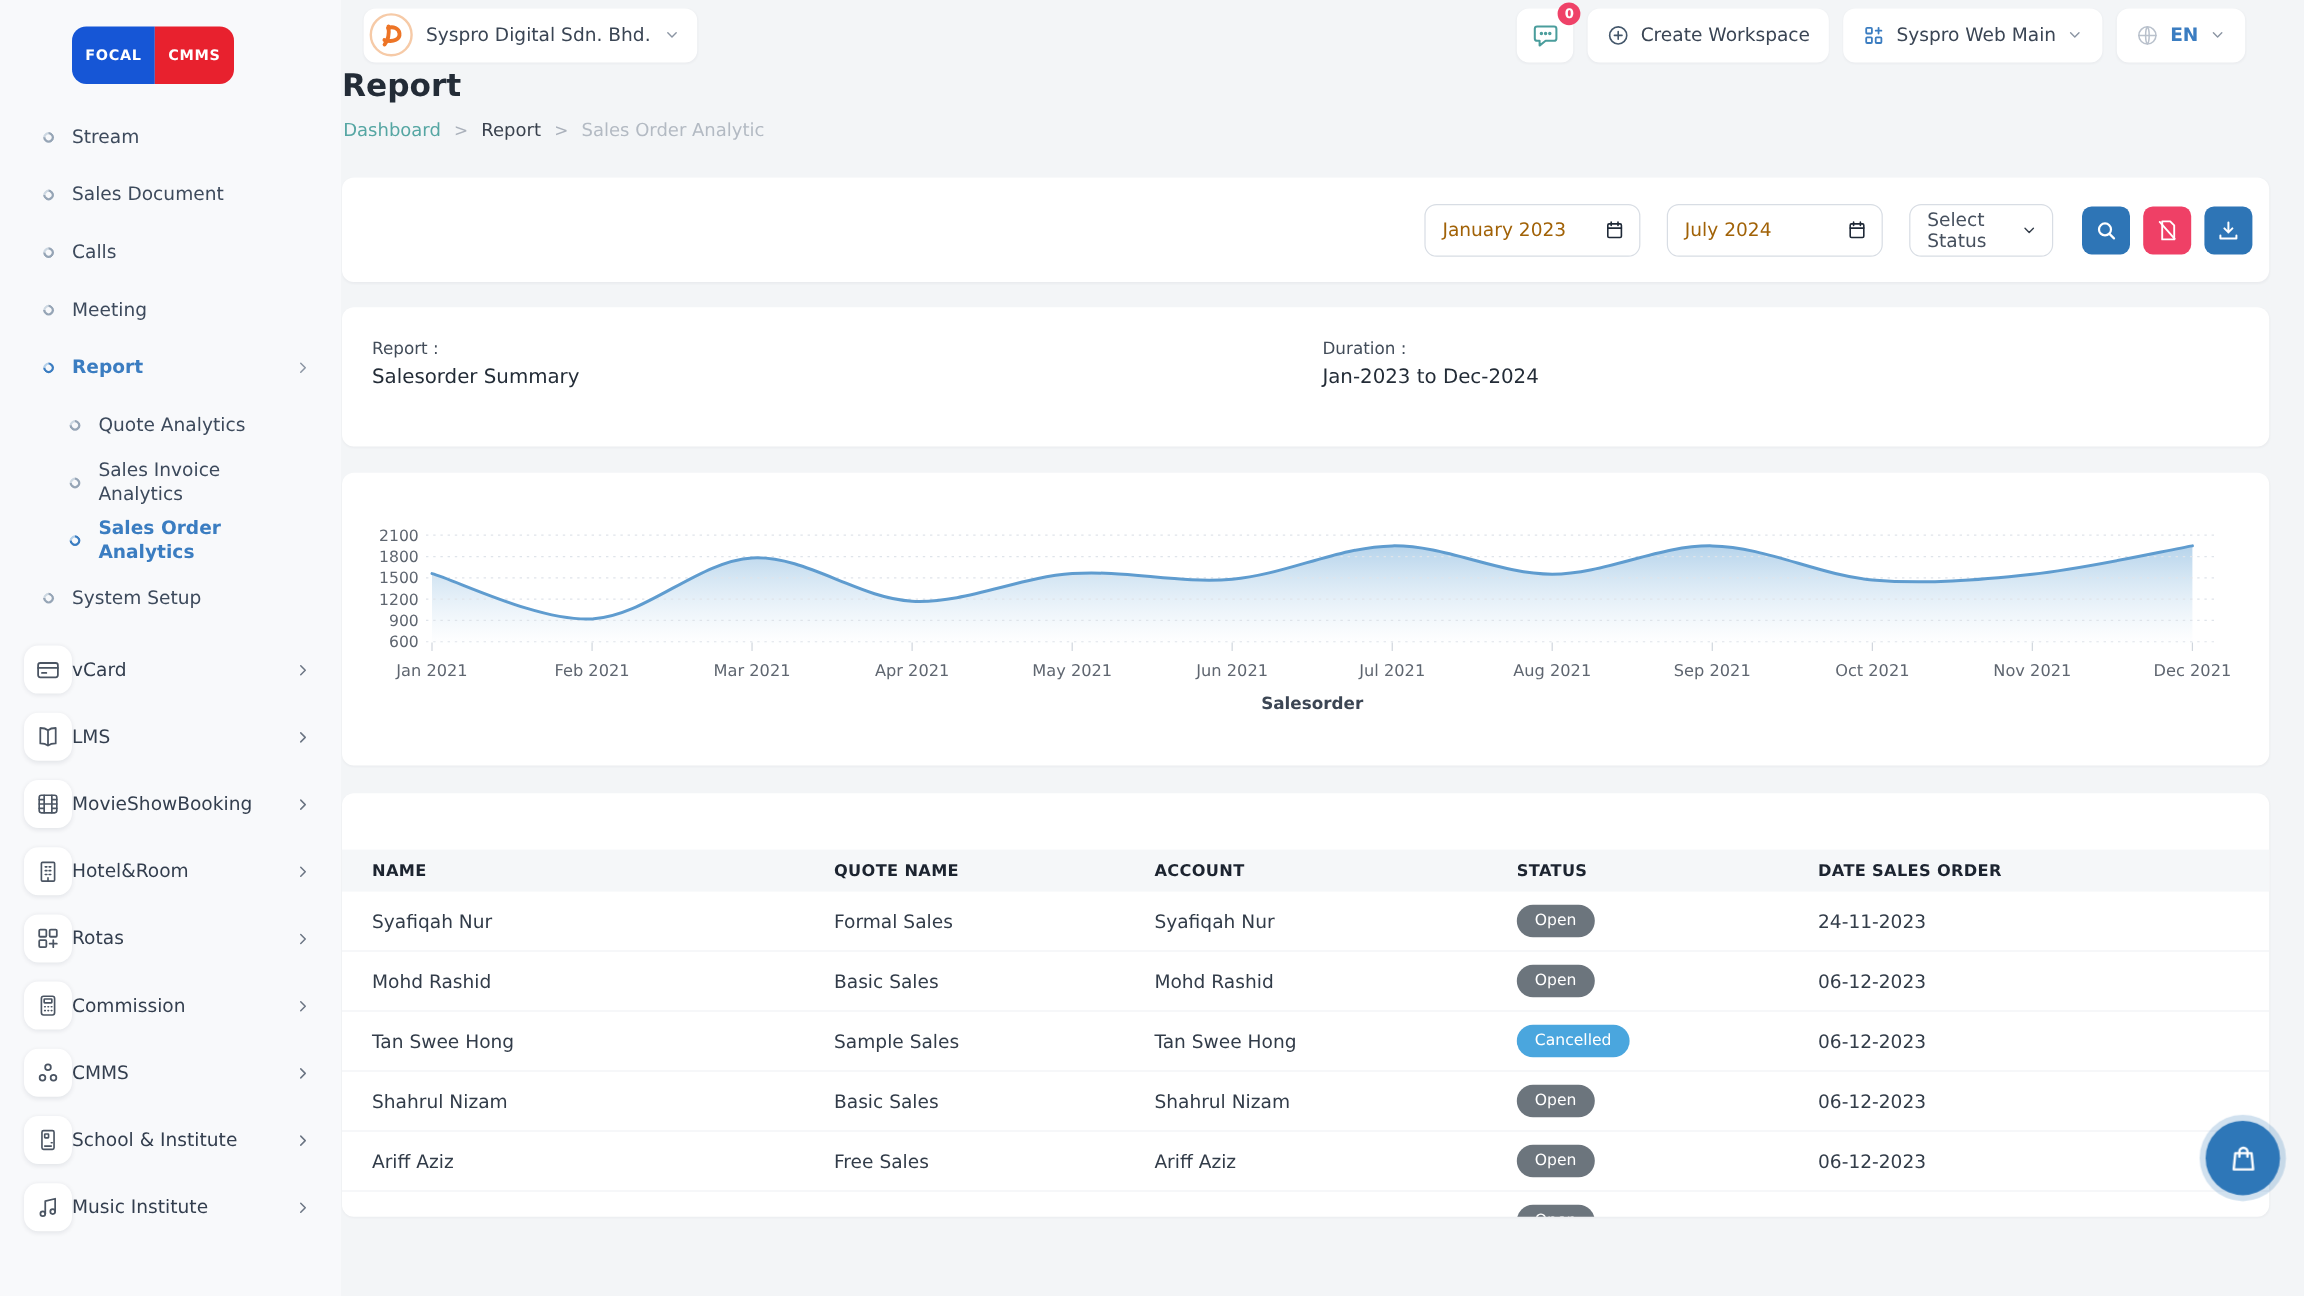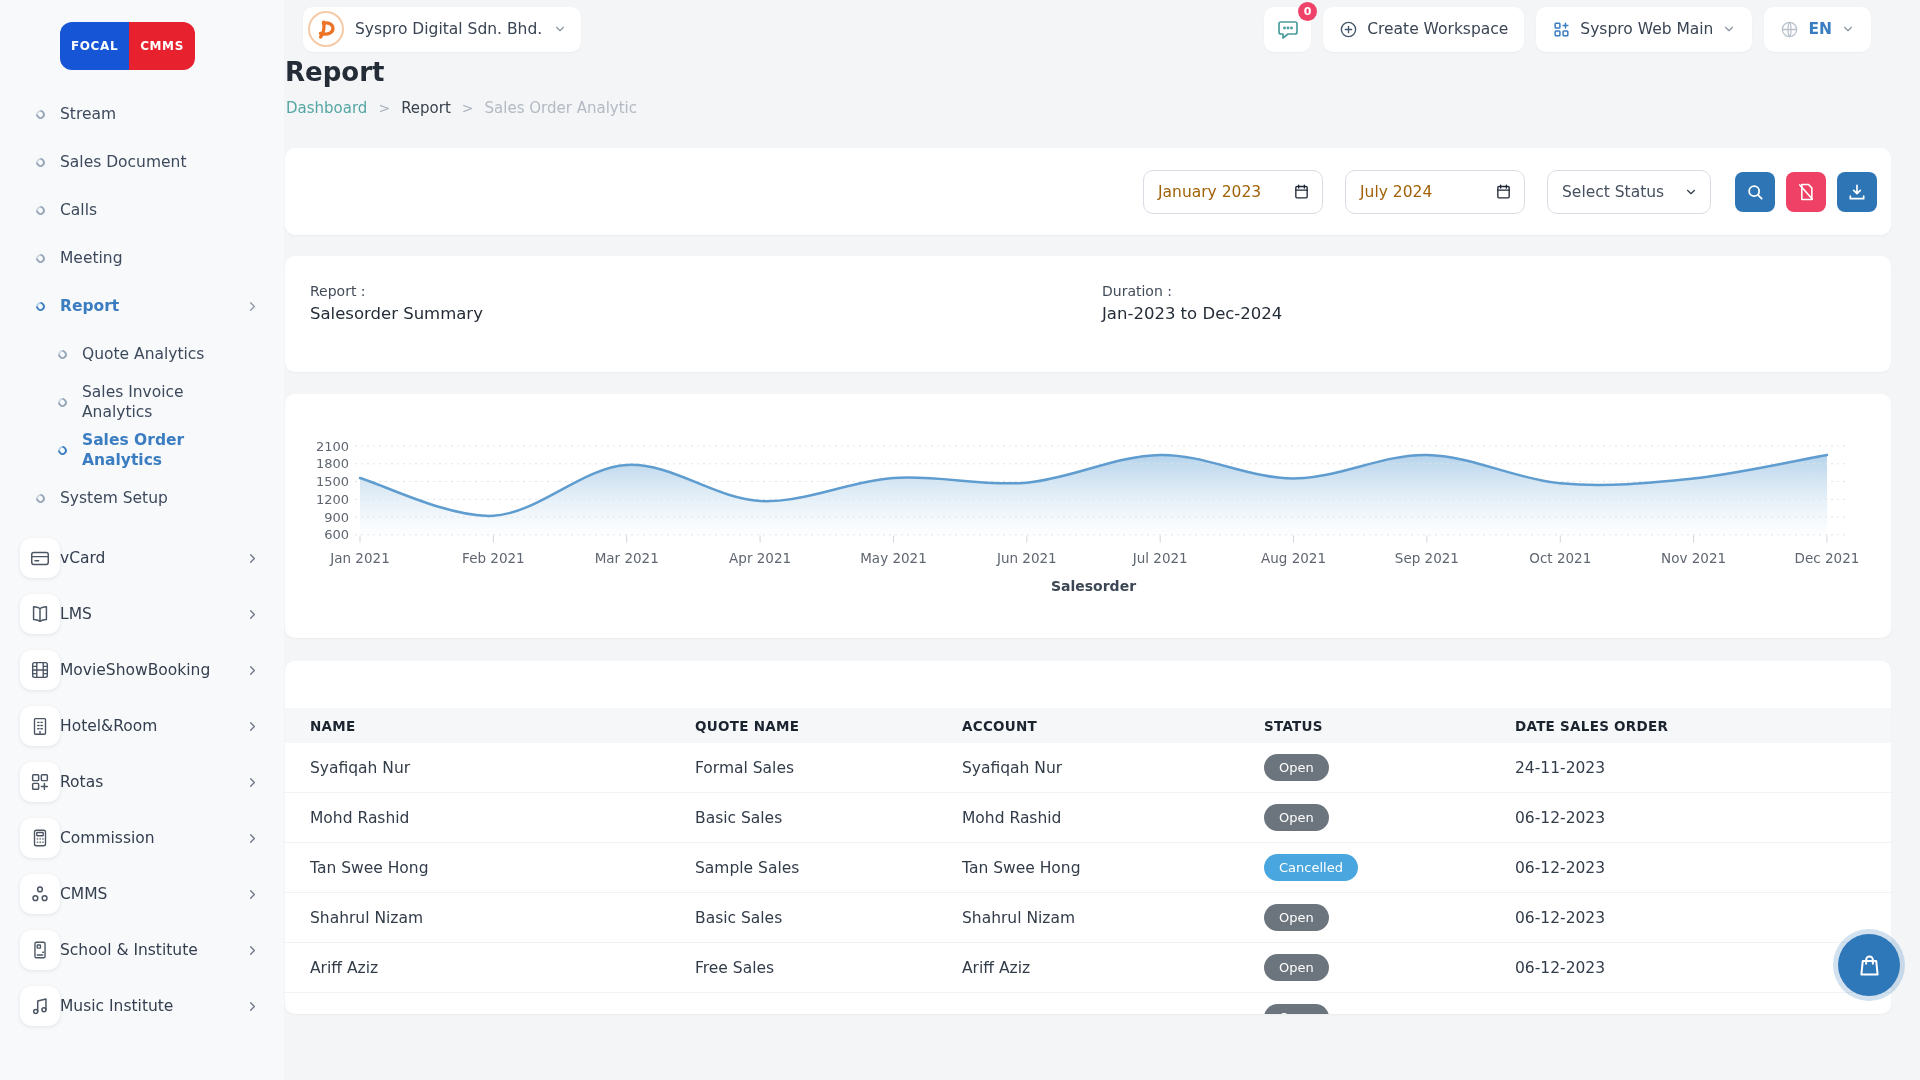--- a/index.html
+++ b/index.html
@@ -45,21 +45,21 @@
   .bc-item[data-type="current"]{ color:#39414d; cursor:pointer; }
   .bc-item[data-type="muted"]  { color:#b3bac3; }
   .bc-item + .bc-item::before { content:">"; color:#aab1bb; margin-right:11px; font-size:14px; }
 
   .card { position:absolute; left:0; width:1606px; background:#fff; border-radius:10px; box-shadow:0 1px 2px rgba(16,24,40,.04); }
 
   .filter-card { top:148px; height:87px; display:flex; align-items:center; justify-content:flex-end; padding-right:14px; }
   .fld { height:44px; border:1px solid #d8dde4; border-radius:10px; background:#fff; display:flex; align-items:center; padding:0 12px 0 14px; font-size:15.5px; color:#a16207; cursor:pointer; }
   .date-fld { width:180px; margin-right:22px; }
   .date-fld .ic { margin-left:auto; color:#1f2937; }
-  .select-fld { width:164px; color:#46505e; margin-right:13px; }
+  .select-fld { width:120px; color:#46505e; margin-right:13px; }
   .select-fld .ic { margin-left:auto; color:#333c49; }
   .sq-btn { width:40px; height:40px; border-radius:8px; border:none; color:#fff; display:flex; align-items:center; justify-content:center; cursor:pointer; margin-left:11px; }
 
   .summary-card { top:256px; height:116px; padding:27px 25px; }
   .sum-col { position:absolute; top:27px; }
   .sum-col.left { left:25px; } .sum-col.right { left:817px; }
   .sum-label { font-size:14px; color:#424c59; }
   .sum-value { margin-top:5px; font-size:16.5px; font-weight:400; color:#232c37; }
 
   .chart-card { top:394px; height:244px; }

